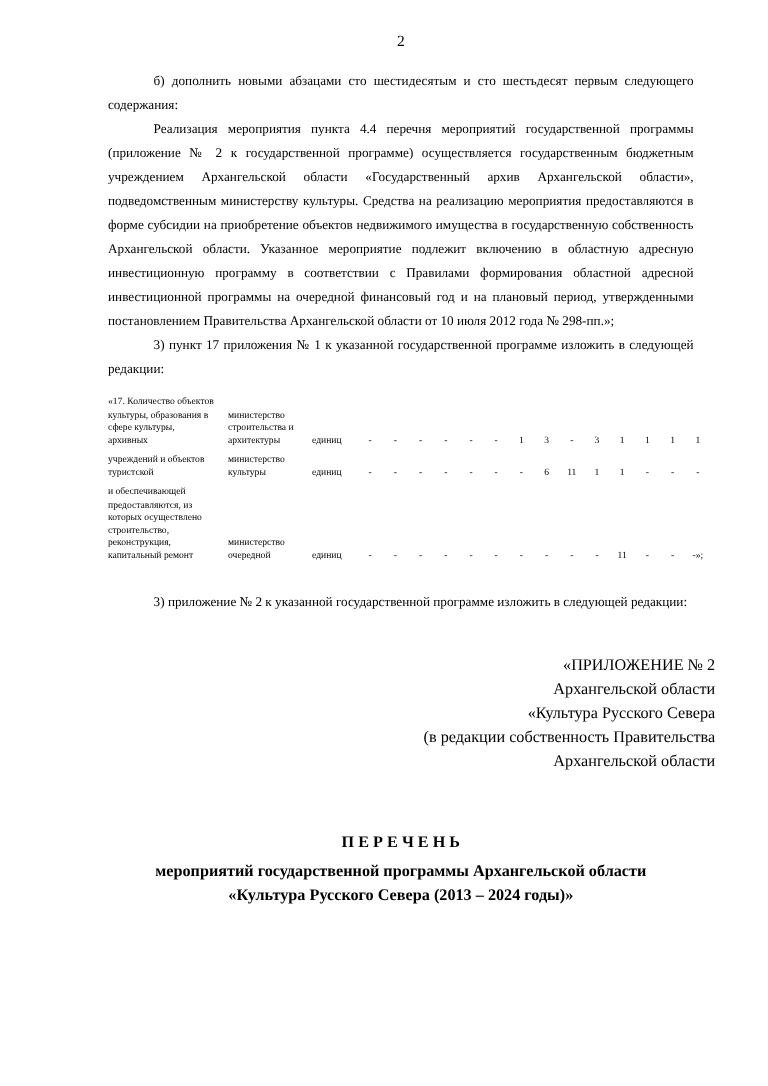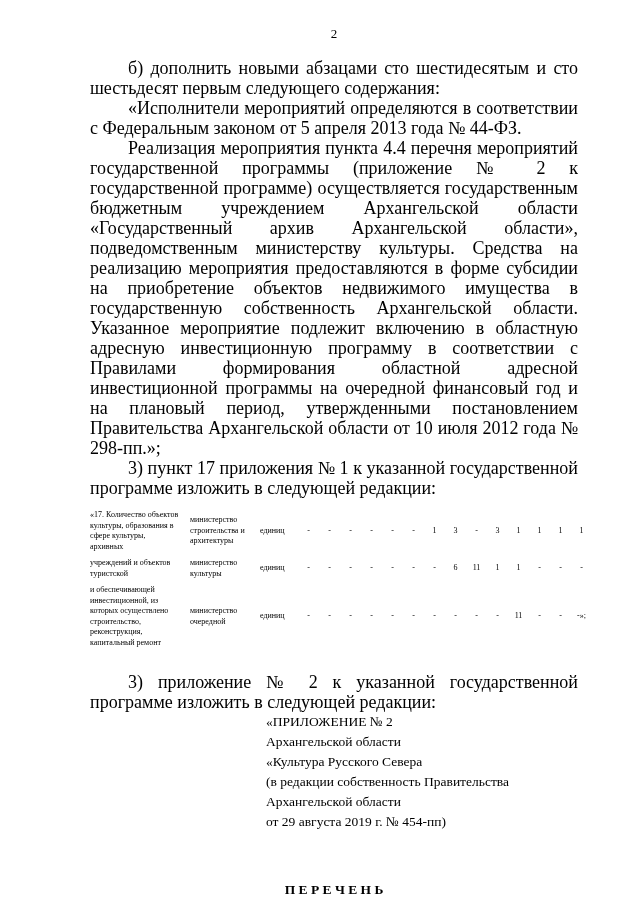--- a/index.html
+++ b/index.html
@@ -15,65 +15,64 @@
     width: 640px;
     height: 905px;
     padding: 26px 62px 0 90px;
   }
   .page-number {
     text-align: center;
     font-size: 13px;
     margin-bottom: 16px;
   }
   p.body {
-    font-size: 18px;
+    font-size: 11px;
     line-height: 20px;
     text-align: justify;
     text-indent: 38px;
   }
   .itable {
     margin: 12px -20px 24px 0;
     font-size: 8px;
     line-height: 10.5px;
   }
   .trow {
     display: flex;
-    align-items: center;
+    align-items: flex-end;
     margin-bottom: 6px;
   }
   .c-ind { width: 100px; padding-right: 10px; flex: 0 0 auto; }
   .c-min { width: 70px; padding-right: 8px; flex: 0 0 auto; font-family: Liberation Serif, serif; }
   .c-unit { width: 38px; flex: 0 0 auto; }
   .c-vals { display: flex; flex: 1 1 auto; }
   .val { width: 21px; flex: 0 0 auto; text-align: center; white-space: nowrap; }
   .appendix {
     width: 330px;
-    margin: 0 -18px 0 auto;
-    text-align: left;
+    margin: 32px -18px 0 auto;
+    text-align: right;
     font-size: 13.5px;
     line-height: 20px;
   }
   .heading {
     margin-top: 48px;
     text-align: center;
     font-weight: bold;
     font-size: 13.5px;
     line-height: 20px;
   }
-  .heading-title { margin-bottom: 15px; }
+  .heading-title { margin-bottom: 4px; }
 </style>
 </head>
 <body>
 
 <div class="page">
 
   <div class="page-number">2</div>
 
   <p class="body">б) дополнить новыми абзацами сто шестидесятым и сто шестьдесят первым следующего содержания:</p>
-  <p class="body">«Исполнители мероприятий определяются в соответствии с Федеральным законом от 5 апреля 2013 года № 44-ФЗ.</p>
   <p class="body">Реализация мероприятия пункта 4.4 перечня мероприятий государственной программы (приложение № 2 к государственной программе) осуществляется государственным бюджетным учреждением Архангельской области «Государственный архив Архангельской области», подведомственным министерству культуры. Средства на реализацию мероприятия предоставляются в форме субсидии на приобретение объектов недвижимого имущества в государственную собственность Архангельской области. Указанное мероприятие подлежит включению в областную адресную инвестиционную программу в соответствии с Правилами формирования областной адресной инвестиционной программы на очередной финансовый год и на плановый период, утвержденными постановлением Правительства Архангельской области от 10 июля 2012 года № 298-пп.»;</p>
   <p class="body">3) пункт 17 приложения № 1 к указанной государственной программе изложить в следующей редакции:</p>
 
   <div class="itable">
 
     <div class="trow">
       <div class="c-ind">«17. Количество объектов культуры, образования в сфере культуры, архивных</div>
       <div class="c-min">министерство строительства и архитектуры</div>
       <div class="c-unit">единиц</div>
       <div class="c-vals">
@@ -110,21 +109,21 @@
         <span class="val">11</span>
         <span class="val">1</span>
         <span class="val">1</span>
         <span class="val">-</span>
         <span class="val">-</span>
         <span class="val">-</span>
       </div>
     </div>
 
     <div class="trow">
-      <div class="c-ind">и обеспечивающей инвестиционной, из которых осуществлено строительство, реконструкция, капитальный ремонт</div>
+      <div class="c-ind">и обеспечивающей предоставляются, из которых осуществлено строительство, реконструкция, капитальный ремонт</div>
       <div class="c-min">министерство очередной</div>
       <div class="c-unit">единиц</div>
       <div class="c-vals">
         <span class="val">-</span>
         <span class="val">-</span>
         <span class="val">-</span>
         <span class="val">-</span>
         <span class="val">-</span>
         <span class="val">-</span>
         <span class="val">-</span>
@@ -141,21 +140,20 @@
   </div>
 
   <p class="body">3) приложение № 2 к указанной государственной программе изложить в следующей редакции:</p>
 
   <div class="appendix">
     <div>«ПРИЛОЖЕНИЕ № 2</div>
     <div>Архангельской области</div>
     <div>«Культура Русского Севера</div>
     <div>(в редакции собственность Правительства</div>
     <div>Архангельской области</div>
-    <div>от 29 августа 2019 г. № 454-пп)</div>
   </div>
 
   <div class="heading">
     <div class="heading-title">П Е Р Е Ч Е Н Ь</div>
     <div>мероприятий государственной программы Архангельской области</div>
     <div>«Культура Русского Севера (2013 – 2024 годы)»</div>
   </div>
 
 </div>
 

